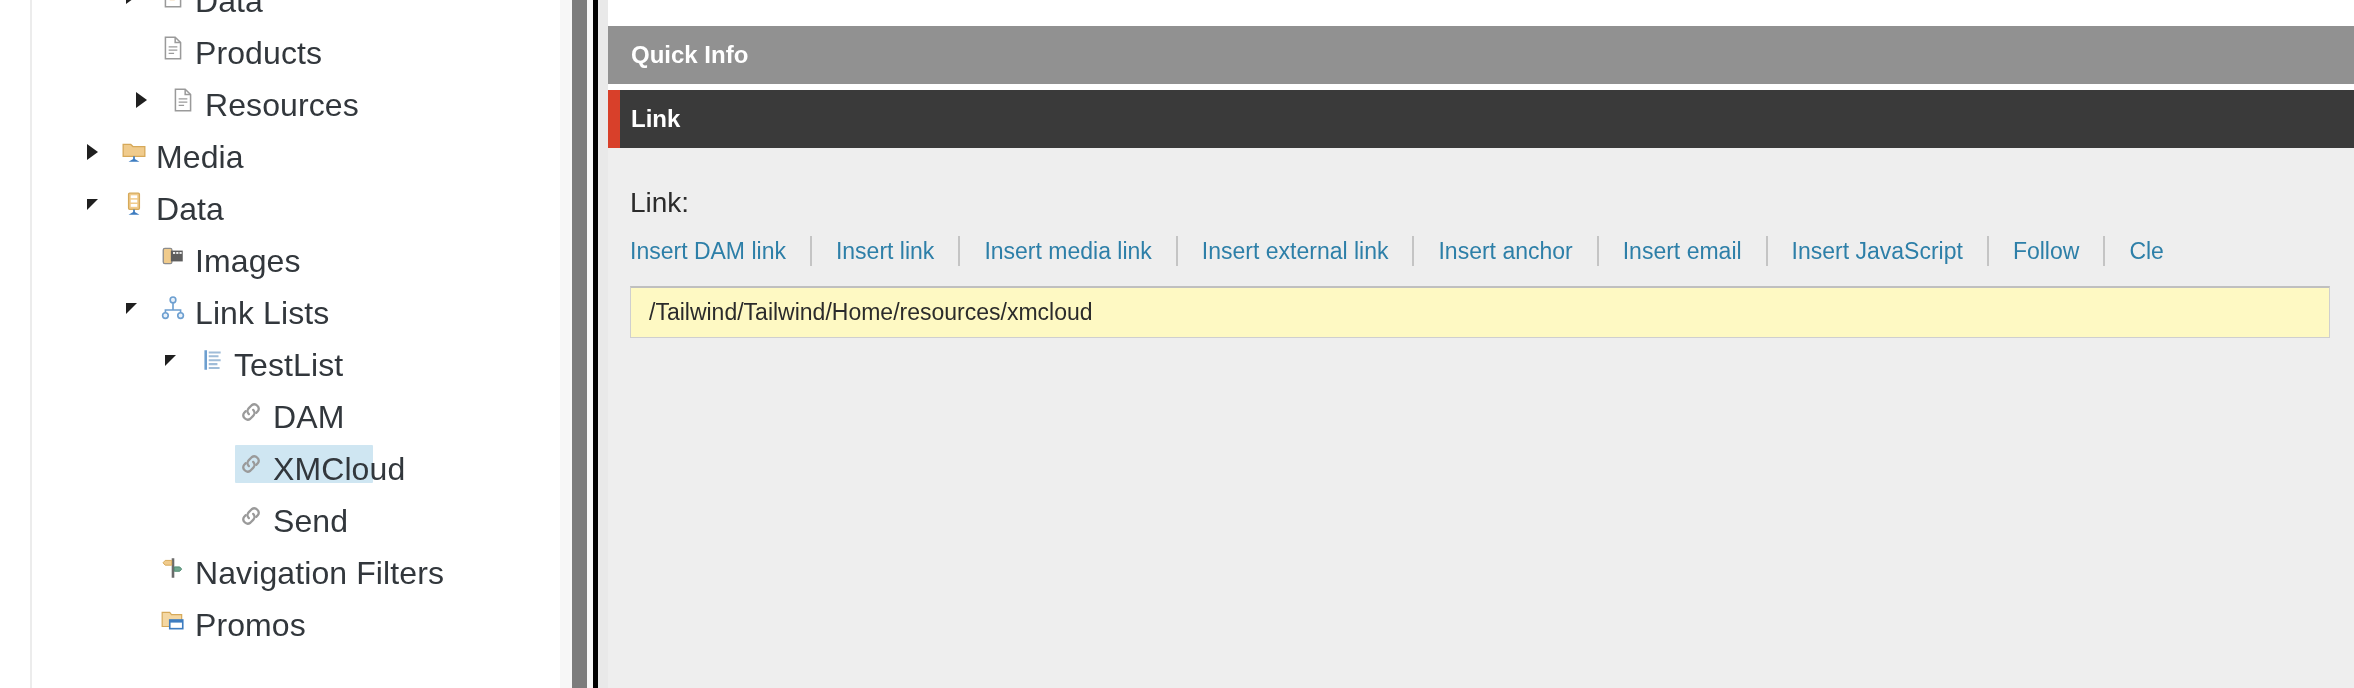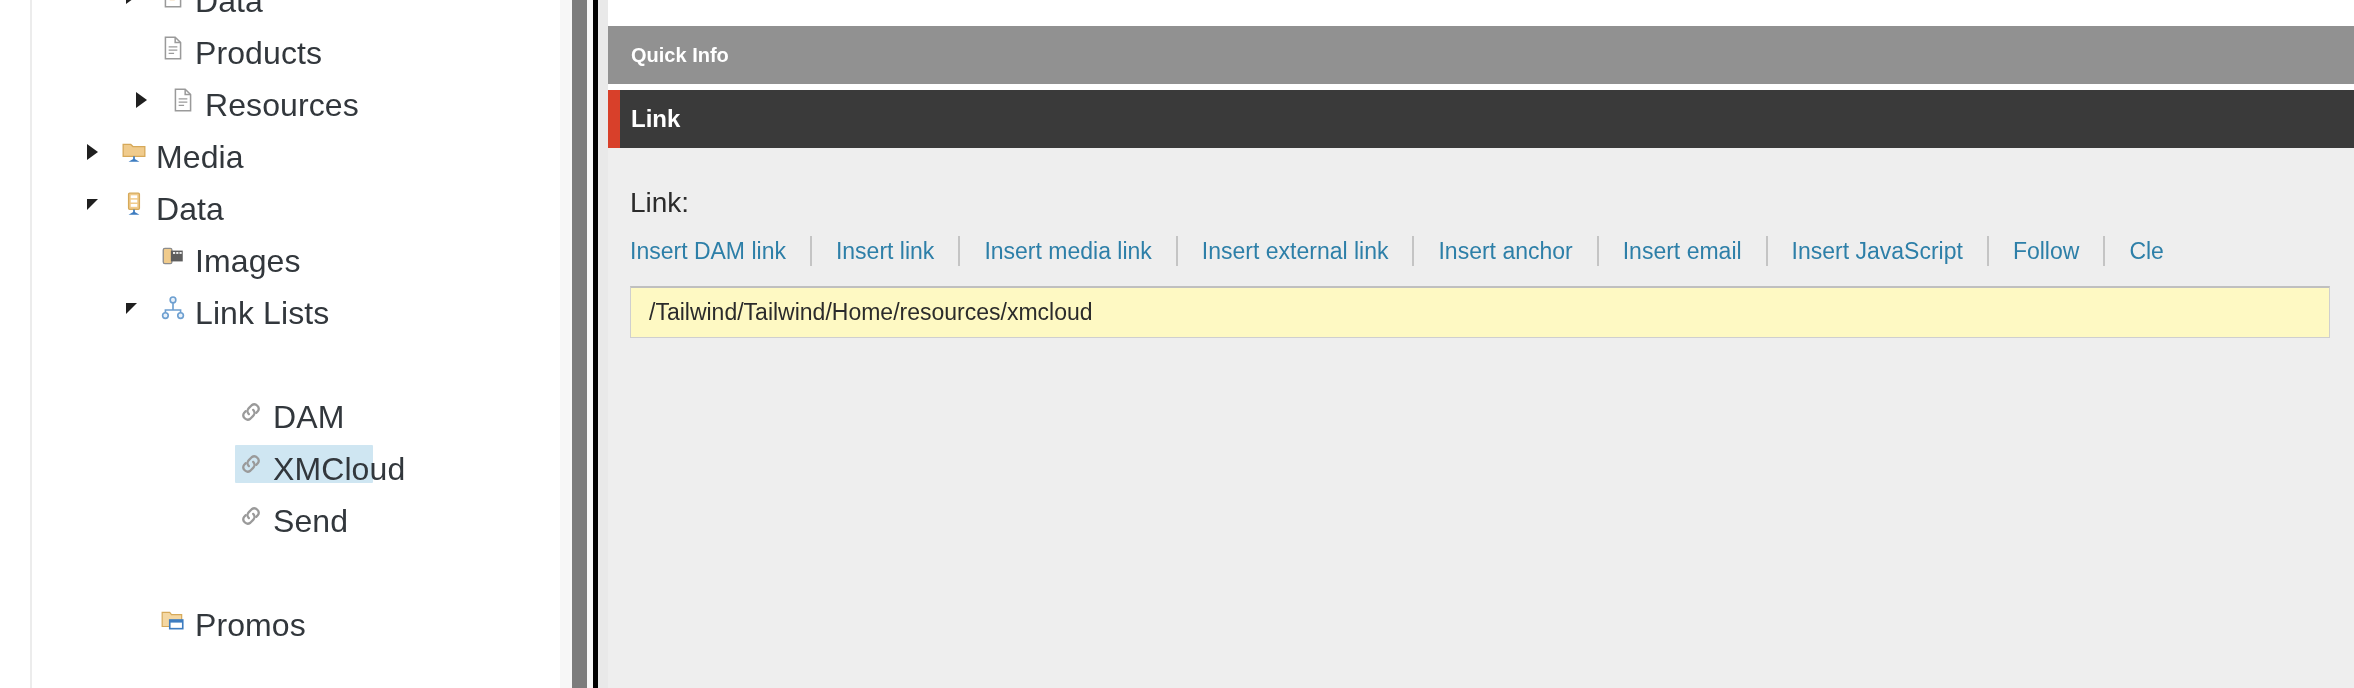--- a/index.html
+++ b/index.html
@@ -112,21 +112,21 @@
   }
   .section-quickinfo {
     position: absolute;
     left: 0; top: 26px;
     width: 1746px; height: 58px;
     background: #919191;
     display: flex; align-items: center;
   }
   .section-quickinfo .stitle {
     color: #ffffff;
-    font-size: 20px;
+    font-size: 24px;
     margin-left: 23px;
     font-weight: bold;
   }
   .section-link {
     position: absolute;
     left: 0; top: 90px;
     width: 1746px; height: 58px;
     background: #3a3a3a;
     display: flex; align-items: center;
   }
@@ -296,20 +296,34 @@
             <g fill="none" stroke="#6d9fd0" stroke-width="1.5">
               <circle cx="12" cy="4.5" r="2.6" fill="#e8f1fa"></circle>
               <circle cx="5" cy="19" r="2.6" fill="#e8f1fa"></circle>
               <circle cx="19" cy="19" r="2.6" fill="#e8f1fa"></circle>
               <path d="M12 7.2v4.3M5 16.4v-2.6h14v2.6M12 11.5v2.3"></path>
             </g>
           </svg>
         </div>
         <div class="tree-label" style="left: 163px; top: 13px;">Link Lists</div>
       </div>
+      <div class="tree-row" style="position: absolute; left: 0px; top: 334px; width: 528px;">
+        <div class="tree-toggle" style="left: 128px; top: 16px;">
+          <div class="tri tri-down"></div>
+        </div>
+        <div class="tree-icon" style="left: 167px; top: 13px;">
+          <svg viewBox="0 0 24 24" width="26" height="26" class="svgicon">
+            <rect x="5" y="3" width="2.4" height="18" fill="#6d9fd0"></rect>
+            <g stroke="#9fbcd8" stroke-width="1.9">
+              <path d="M9 5h11M9 8.6h9M9 12.2h11M9 15.8h8M9 19.4h10"></path>
+            </g>
+          </svg>
+        </div>
+        <div class="tree-label" style="left: 202px; top: 13px;">TestList</div>
+      </div>
       <div class="tree-row" style="position: absolute; left: 0px; top: 438px; width: 528px;">
         <div class="tree-hl" style="left: 203px; top: 7px; width: 138px;"></div>
         <div class="tree-icon" style="left: 206px; top: 13px;">
           <svg viewBox="0 0 24 24" width="26" height="26" class="svgicon">
             <g fill="none" stroke="#9a9a9a" stroke-width="2.1" stroke-linecap="round">
               <path d="M10 14a4 4 0 0 1 0-5.6l2.6-2.6a4 4 0 0 1 5.6 5.6l-1.4 1.4"></path>
               <path d="M14 10a4 4 0 0 1 0 5.6l-2.6 2.6a4 4 0 0 1-5.6-5.6l1.4-1.4"></path>
             </g>
           </svg>
         </div>
@@ -329,20 +343,30 @@
       <div class="tree-row" style="position: absolute; left: 0px; top: 490px; width: 528px;">
         <div class="tree-icon" style="left: 206px; top: 13px;">
           <svg viewBox="0 0 24 24" width="26" height="26" class="svgicon">
             <g fill="none" stroke="#9a9a9a" stroke-width="2.1" stroke-linecap="round">
               <path d="M10 14a4 4 0 0 1 0-5.6l2.6-2.6a4 4 0 0 1 5.6 5.6l-1.4 1.4"></path>
               <path d="M14 10a4 4 0 0 1 0 5.6l-2.6 2.6a4 4 0 0 1-5.6-5.6l1.4-1.4"></path>
             </g>
           </svg>
         </div>
         <div class="tree-label" style="left: 241px; top: 13px;">Send</div>
+      </div>
+      <div class="tree-row" style="position: absolute; left: 0px; top: 542px; width: 528px;">
+        <div class="tree-icon" style="left: 128px; top: 13px;">
+          <svg viewBox="0 0 24 24" width="26" height="26" class="svgicon">
+            <rect x="10.8" y="3" width="2.4" height="18" fill="#6b6b6b"></rect>
+            <path d="M10.8 5h-6l-2 2.2 2 2.2h6z" fill="#f0cb8c" stroke="#d6a959" stroke-width=".9"></path>
+            <path d="M13.2 11h5l1.8 2-1.8 2h-5z" fill="#6fa58d" stroke="#4e8a70" stroke-width=".9"></path>
+          </svg>
+        </div>
+        <div class="tree-label" style="left: 163px; top: 13px;">Navigation Filters</div>
       </div>
       <div class="tree-row" style="position: absolute; left: 0px; top: 594px; width: 528px;">
         <div class="tree-icon" style="left: 128px; top: 13px;">
           <svg viewBox="0 0 24 24" width="26" height="26" class="svgicon">
             <path d="M2 5h7l1.6 2H20v11H2z" fill="#f4d7a2" stroke="#d6a959" stroke-width="1.1"></path>
             <rect x="9" y="12" width="12" height="8" fill="#fff" stroke="#3d7cc0" stroke-width="1.5"></rect>
             <rect x="9" y="12" width="12" height="2.4" fill="#3d7cc0"></rect>
           </svg>
         </div>
         <div class="tree-label" style="left: 163px; top: 13px;">Promos</div>

